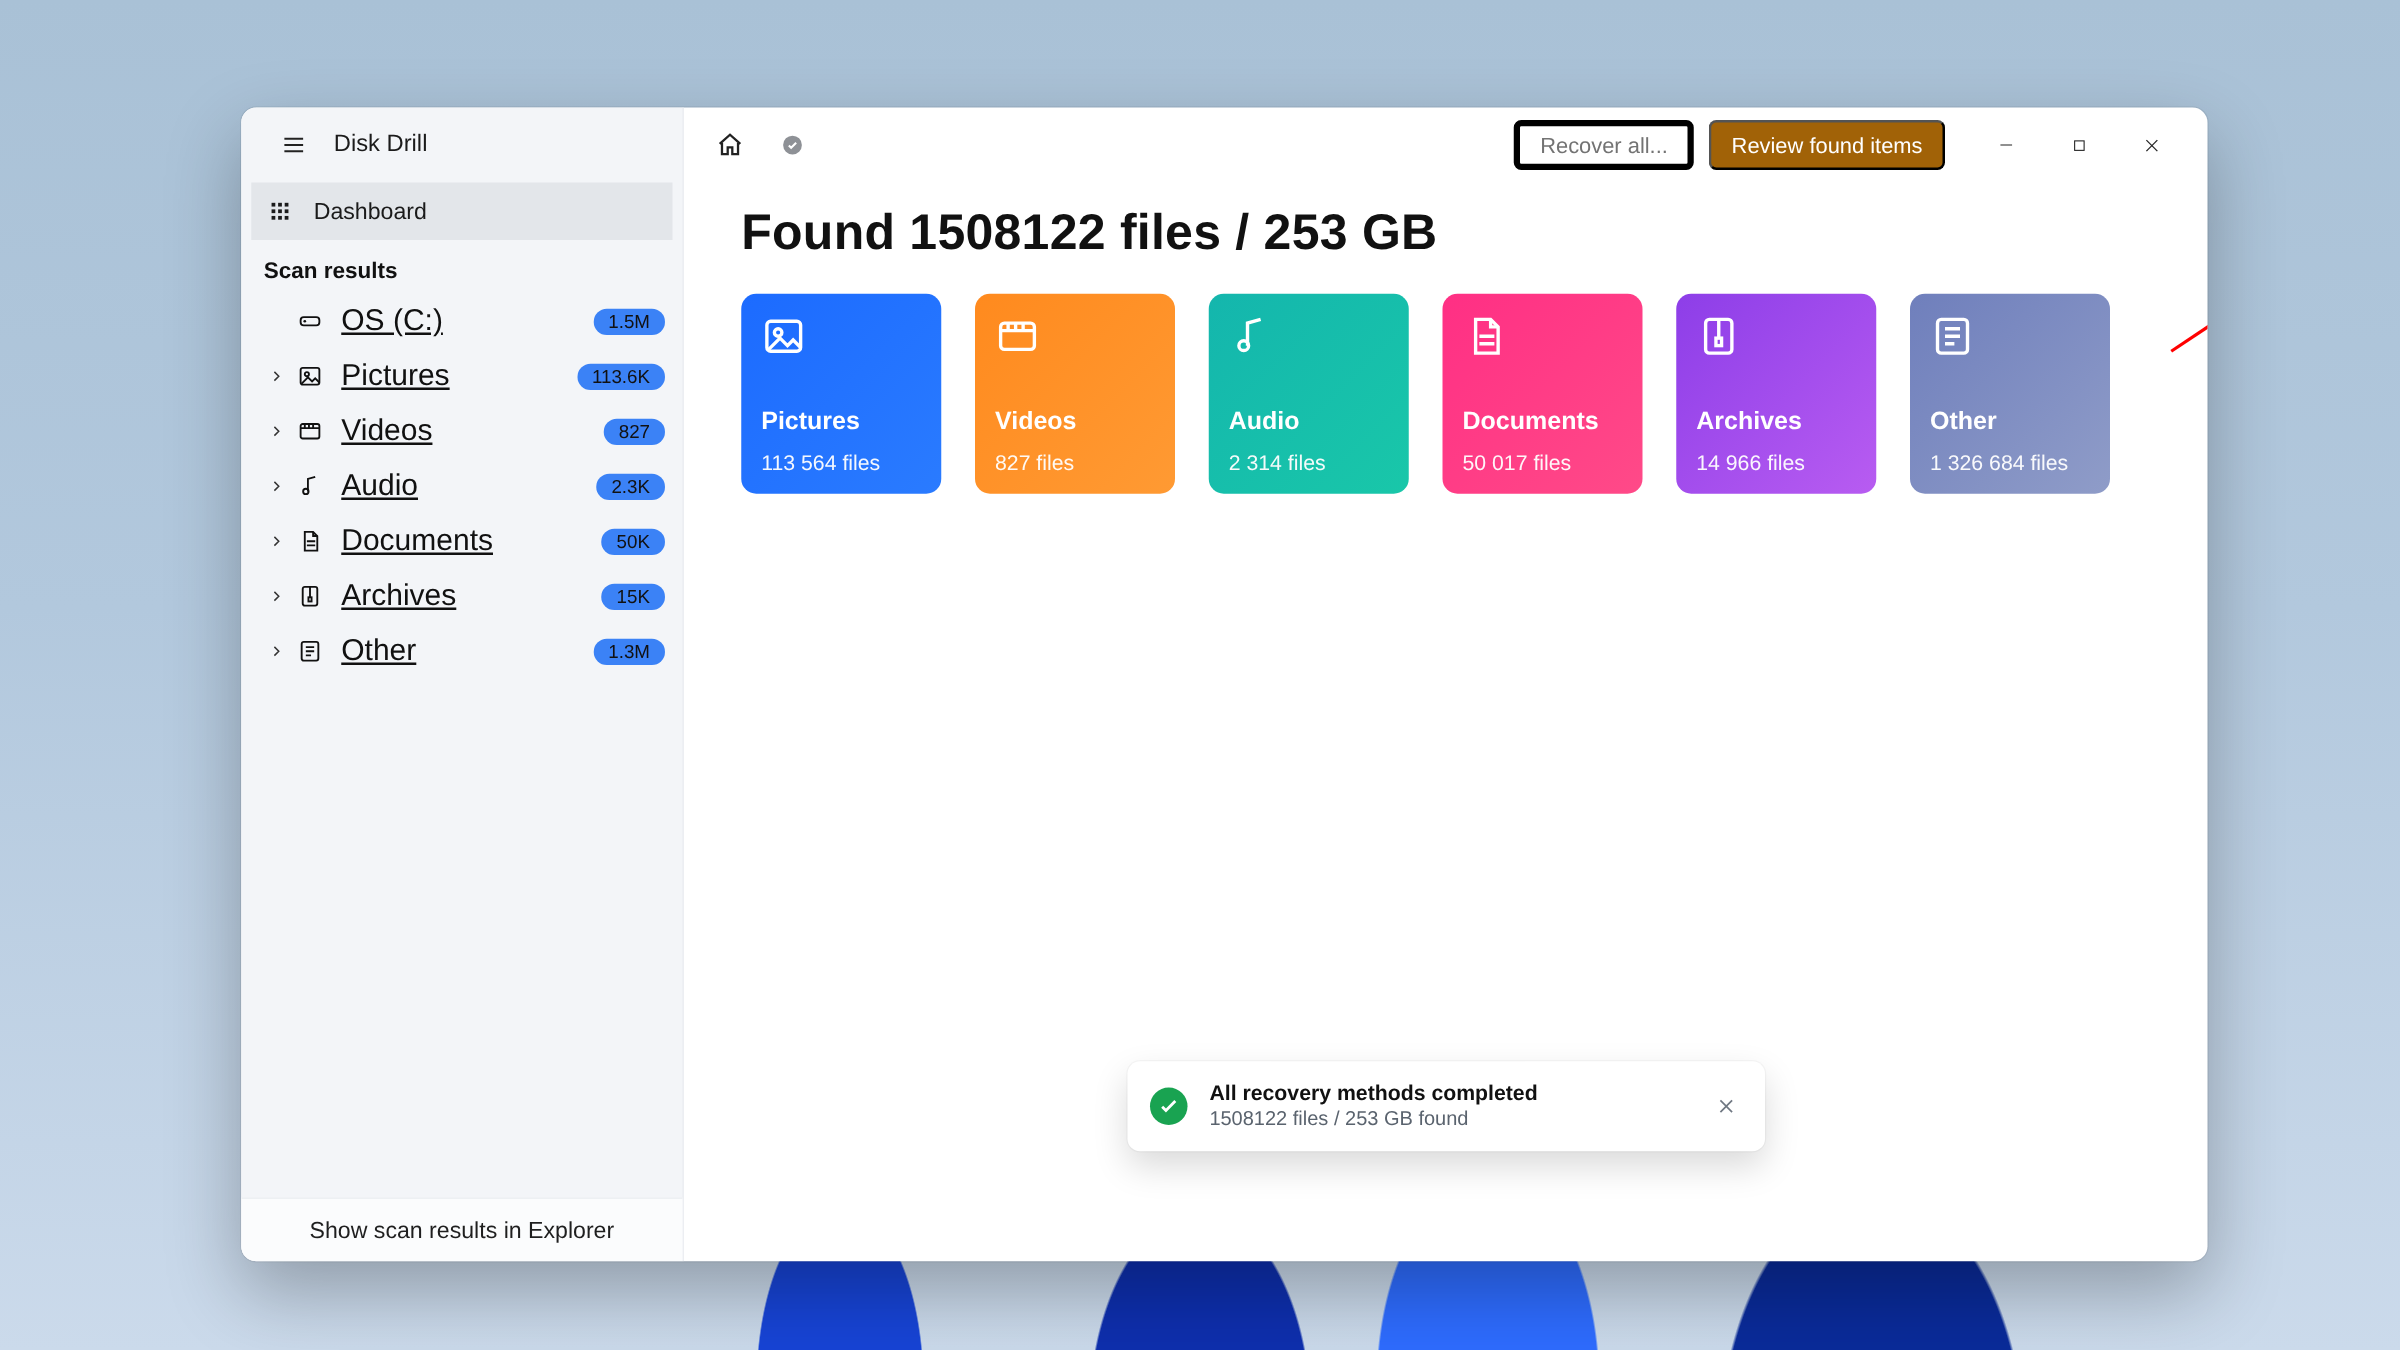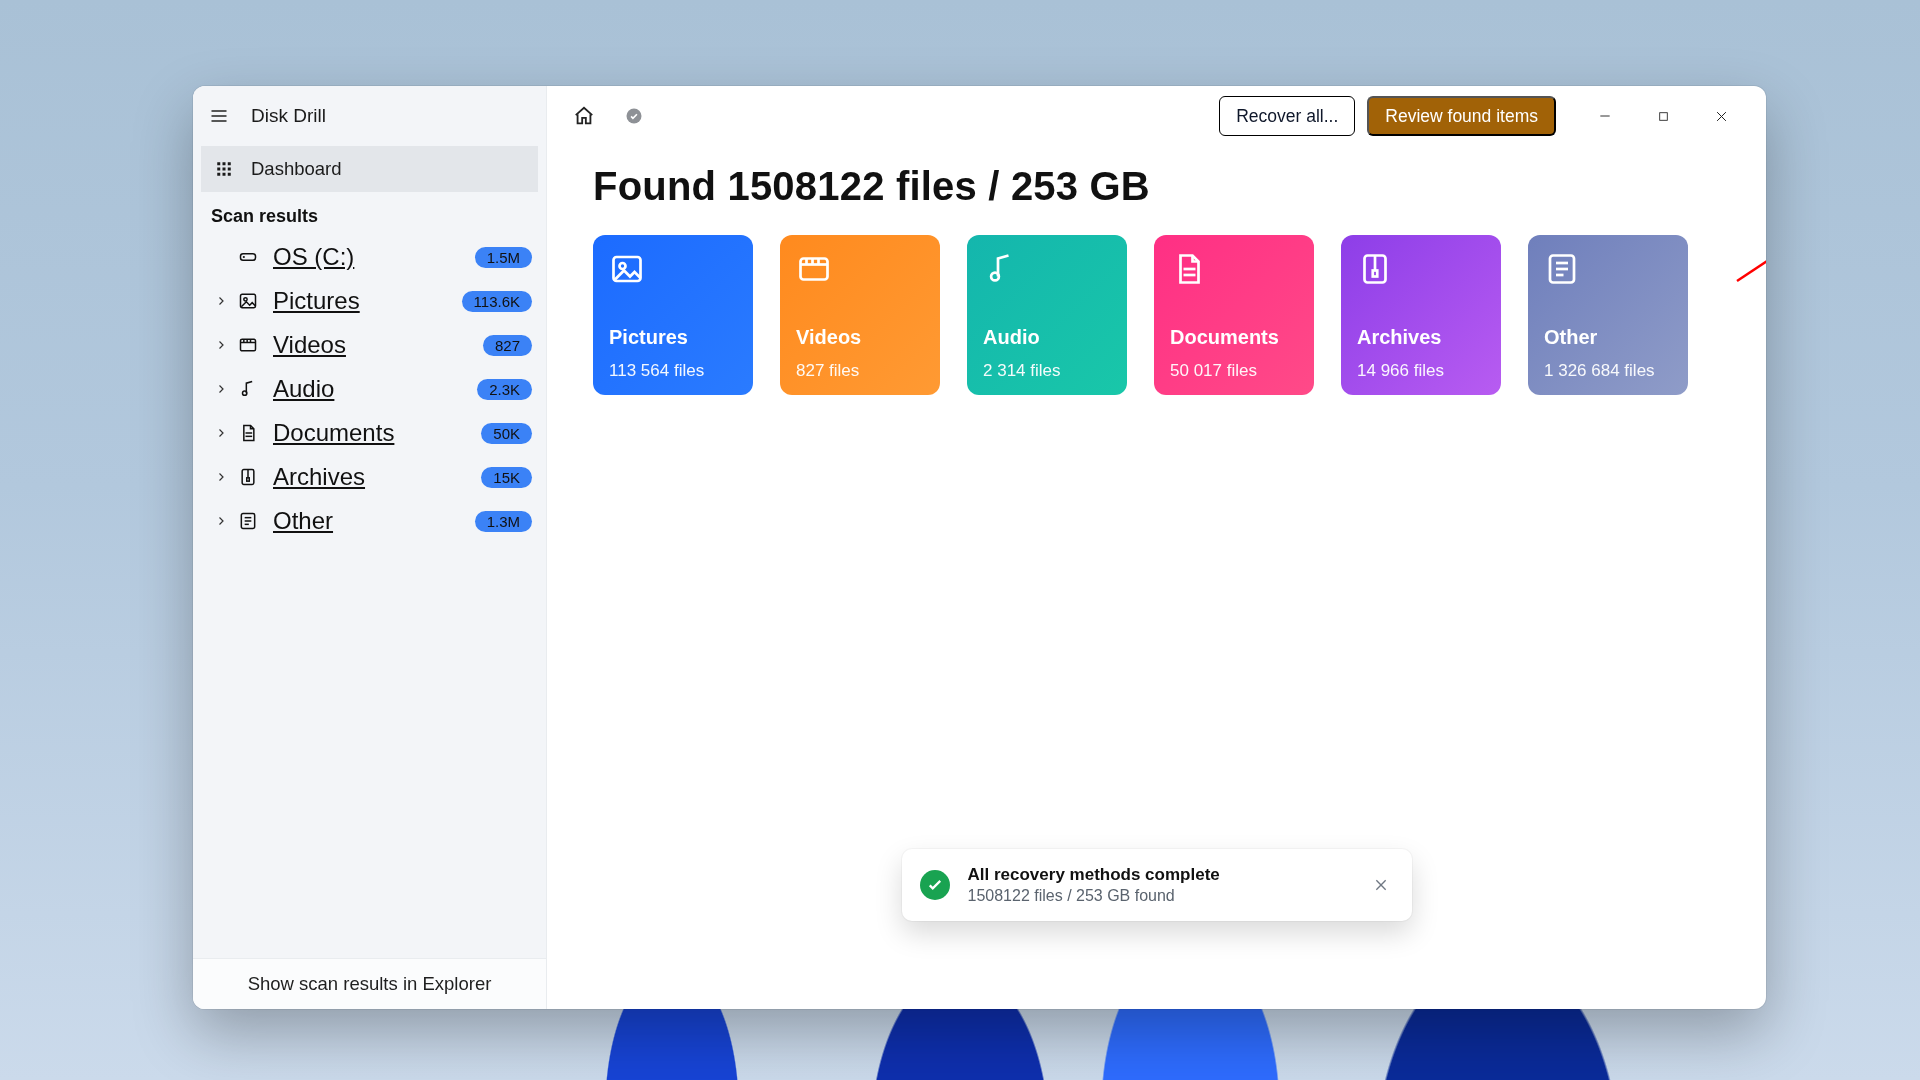--- a/index.html
+++ b/index.html
@@ -36,21 +36,21 @@
     width: 354px;
     flex: 0 0 354px;
     background: #f3f5f8;
     border-right: 1px solid #e9ecef;
     display: flex;
     flex-direction: column;
     position: relative;
   }
   .sidebar-top {
     display: flex; align-items: center;
-    height: 60px; padding: 0 8px;
+    height: 60px; padding: 0 24px;
   }
   .hamburger {
     width: 36px; height: 36px; display: flex; align-items: center; justify-content: center;
     color: #222;
   }
   .hamburger svg { width: 20px; height: 20px; }
   .app-title { font-size: 19px; color: #1b1b1b; margin-left: 14px; }
 
   .nav-group { padding: 0 8px; }
   .nav-item {
@@ -94,21 +94,21 @@
   .topbar {
     height: 60px; display: flex; align-items: center;
     padding: 0 16px 0 22px;
   }
   .topbar .left { display: flex; align-items: center; gap: 20px; }
   .icon-btn { width: 30px; height: 30px; display: flex; align-items: center; justify-content: center; color: #222; }
   .spacer { flex: 1; }
   .btn {
     height: 40px; border-radius: 6px; padding: 0 16px; font-size: 17.5px; display: inline-flex; align-items: center;
   }
-  .btn.outline { background: #fff; border: 1px solid #000000; color: #0f172a; }
+  .btn.outline { background: #fff; border: 5px solid #000000; color: #737373; }
   .btn.primary { background: #a16207; color: #fff; }
   .topbar .actions { display: flex; gap: 12px; margin-right: 10px; }
 
   .win-controls { display: flex; align-items: center; margin-left: 10px; }
   .win-controls .wc { width: 58px; height: 40px; display: flex; align-items: center; justify-content: center; color: #222; }
 
   .headline { padding: 18px 46px 18px; }
   .headline h1 { font-size: 40px; font-weight: 600; color: #111; letter-spacing: .2px; }
   .headline .sub { font-size: 24px; color: #5a636e; margin-top: 4px; }
 
@@ -436,21 +436,21 @@
         </div>
       </div>
 
     <div class="toast">
       <div class="check">
         <svg viewBox="0 0 24 24" width="18" height="18" fill="none" stroke="currentColor" stroke-width="3">
             <path d="M5 12.5l4 4 10-10"></path>
           </svg>
       </div>
       <div class="tx">
-        <div class="t1">All recovery methods complete</div>
+        <div class="t1">All recovery methods completed</div>
         <div class="t2">1508122 files / 253 GB found</div>
       </div>
       <div class="close">
         <svg viewBox="0 0 24 24" width="16" height="16" stroke="currentColor" stroke-width="2">
             <line x1="5" y1="5" x2="19" y2="19"></line>
             <line x1="19" y1="5" x2="5" y2="19"></line>
           </svg>
       </div>
     </div>
 

